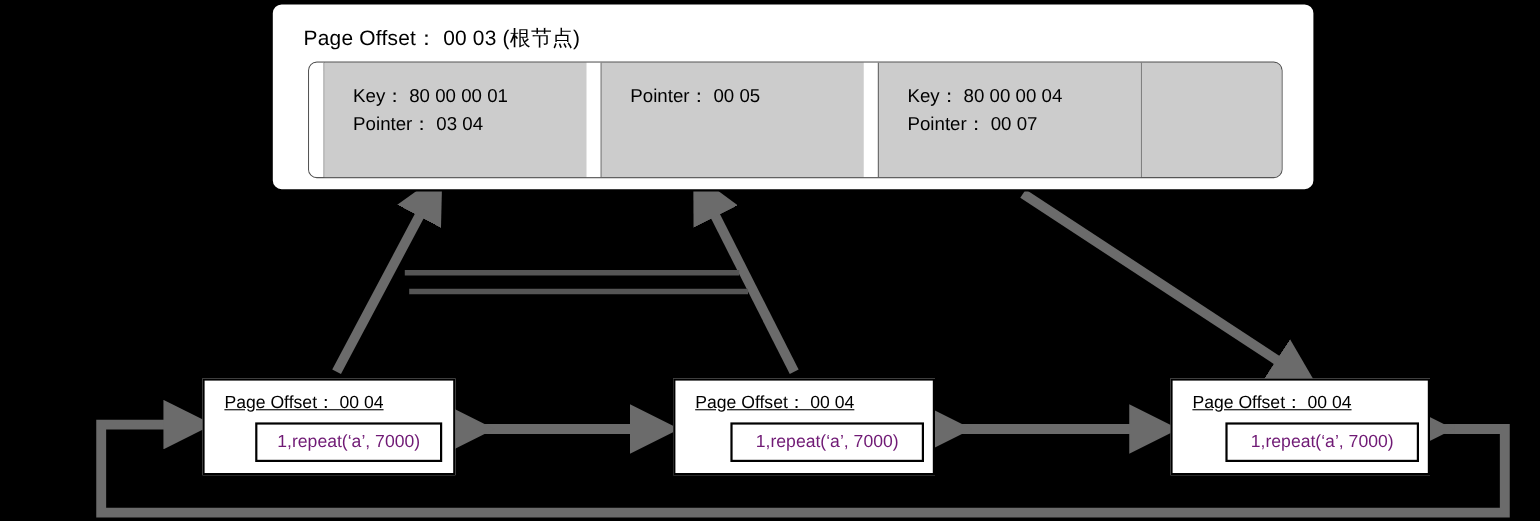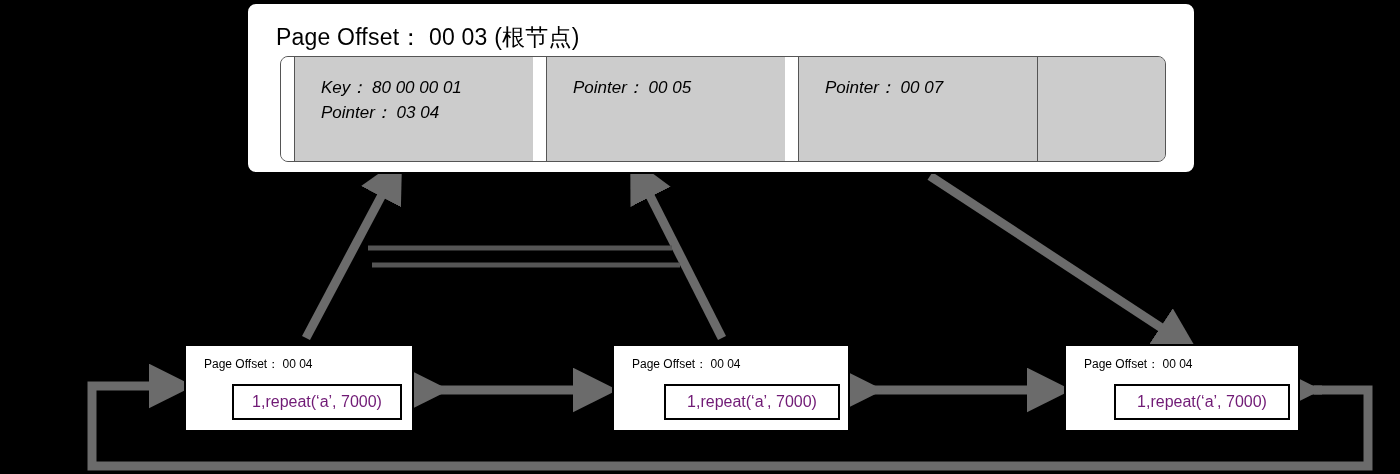--- a/index.html
+++ b/index.html
@@ -24,21 +24,21 @@
     height: 172px;
     background: #ffffff;
     border: 2px solid #000000;
     border-radius: 10px;
     box-sizing: border-box;
   }
   .root-title {
     position: absolute;
     left: 28px;
     top: 18px;
-    font-size: 23px;
+    font-size: 19px;
     color: #000000;
     white-space: nowrap;
     letter-spacing: 0.2px;
   }
   .cells-wrap {
     position: absolute;
     left: 32px;
     top: 52px;
     width: 886px;
     height: 106px;
@@ -71,42 +71,42 @@
     background: #cccccc;
     border-left: 1px solid #555555;
     box-sizing: border-box;
     border-radius: 0 7px 7px 0;
   }
   .cell-line {
     font-size: 17px;
     color: #000000;
     line-height: 25px;
     white-space: nowrap;
-    font-style: italic;
   }
   
   .leaf {
     position: absolute;
     top: 344px;
     width: 230px;
     height: 88px;
     background: #ffffff;
     border: 2px solid #000000;
     box-sizing: border-box;
   }
   .leaf-1 { left: 184px; }
   .leaf-2 { left: 612px; width: 238px; }
   .leaf-3 { left: 1064px; width: 236px; }
   .leaf-title {
     position: absolute;
     left: 18px;
     top: 10px;
-    font-size: 12px;
+    font-size: 16px;
     color: #000000;
     white-space: nowrap;
+    text-decoration: underline;
   }
   .leaf-rec {
     position: absolute;
     left: 46px;
     top: 38px;
     width: 170px;
     height: 36px;
     border: 2px solid #000000;
     background: #ffffff;
     box-sizing: border-box;
@@ -188,20 +188,21 @@
 
       <div class="cell-pad"></div>
 
       <div class="cell">
         <div class="cell-line">Pointer： 00 05</div>
       </div>
 
       <div class="cell-pad"></div>
 
       <div class="cell">
+        <div class="cell-line">Key： 80 00 00 04</div>
         <div class="cell-line">Pointer： 00 07</div>
       </div>
 
       <div class="cell-empty"></div>
     </div>
   </div>
 
   <div class="leaf leaf-1">
     <div class="leaf-title">Page Offset： 00 04</div>
     <div class="leaf-rec">1,repeat(‘a’, 7000)</div>

